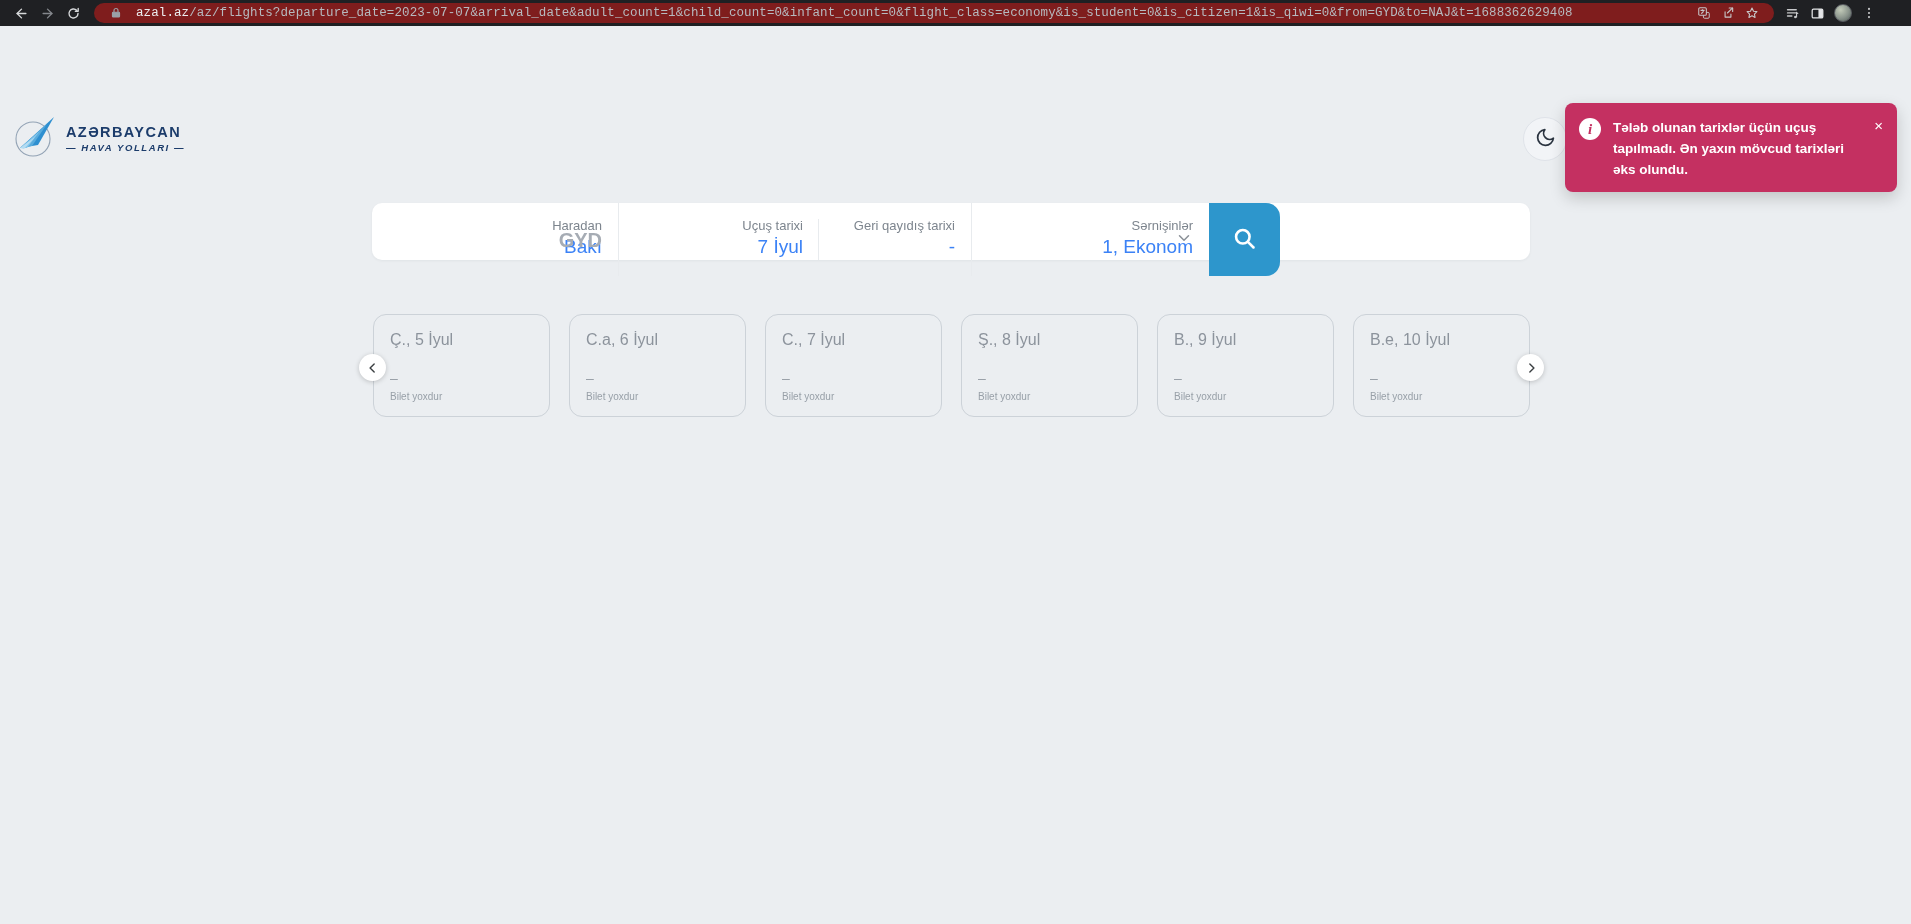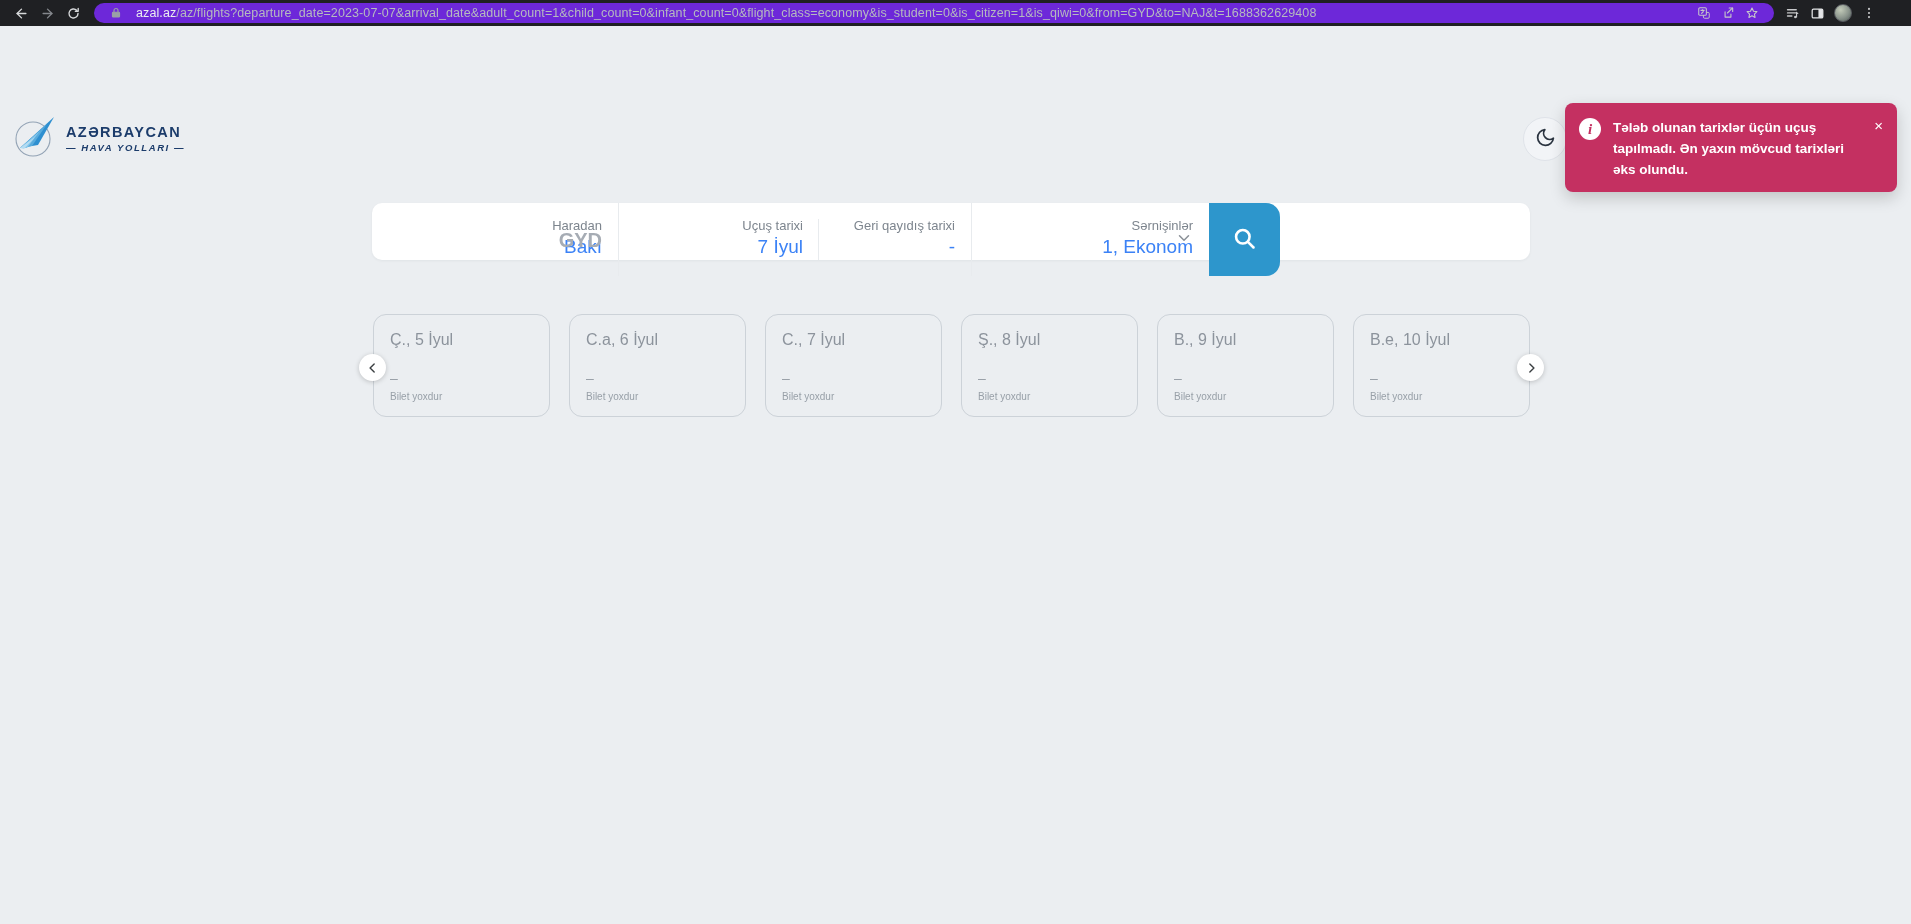--- a/index.html
+++ b/index.html
@@ -6,22 +6,22 @@
   html,body { width:1911px; height:924px; overflow:hidden;
     font-family:"Liberation Sans", sans-serif; background:#ebeef1; }
 
   
   .browser-bar { position:absolute; left:0; top:0; width:1911px; height:26px;
     background:#1f2023; display:flex; align-items:center; padding:0 8px; }
   .nav-btn { width:26px; height:22px; display:flex; align-items:center; justify-content:center;
     flex:0 0 auto; cursor:pointer; }
   .nav-btn svg { display:block; }
   .url-pill { height:20px; flex:0 0 auto; width:1680px; margin-left:8px;
-    background:#6d28d9; border-radius:10px; display:flex; align-items:center;
-    padding:0 10px; overflow:hidden; }
+    background:#7f1d1d; border-radius:10px; display:flex; align-items:center;
+    padding:0 10px; overflow:hidden;font-family:Liberation Mono, monospace; }
   .url-text { flex:1 1 auto; font-size:12.5px; white-space:nowrap; overflow:hidden;
     color:#b6babf; margin-left:8px; letter-spacing:0.1px; }
   .url-text .domain { color:#eceef0; }
   .pill-icon { flex:0 0 auto; width:24px; height:20px; display:flex; align-items:center;
     justify-content:center; cursor:pointer; }
   .right-icons { display:flex; align-items:center; margin-left:6px; }
   .right-icons .nav-btn { width:25px; }
   .avatar { width:18px; height:18px; border-radius:50%; flex:0 0 auto; margin:0 4px;
     background:radial-gradient(circle at 35% 30%, #c3cbb9, #8a948c 55%, #4f5a56); cursor:pointer;
     border:1px solid #5a5d62; }

